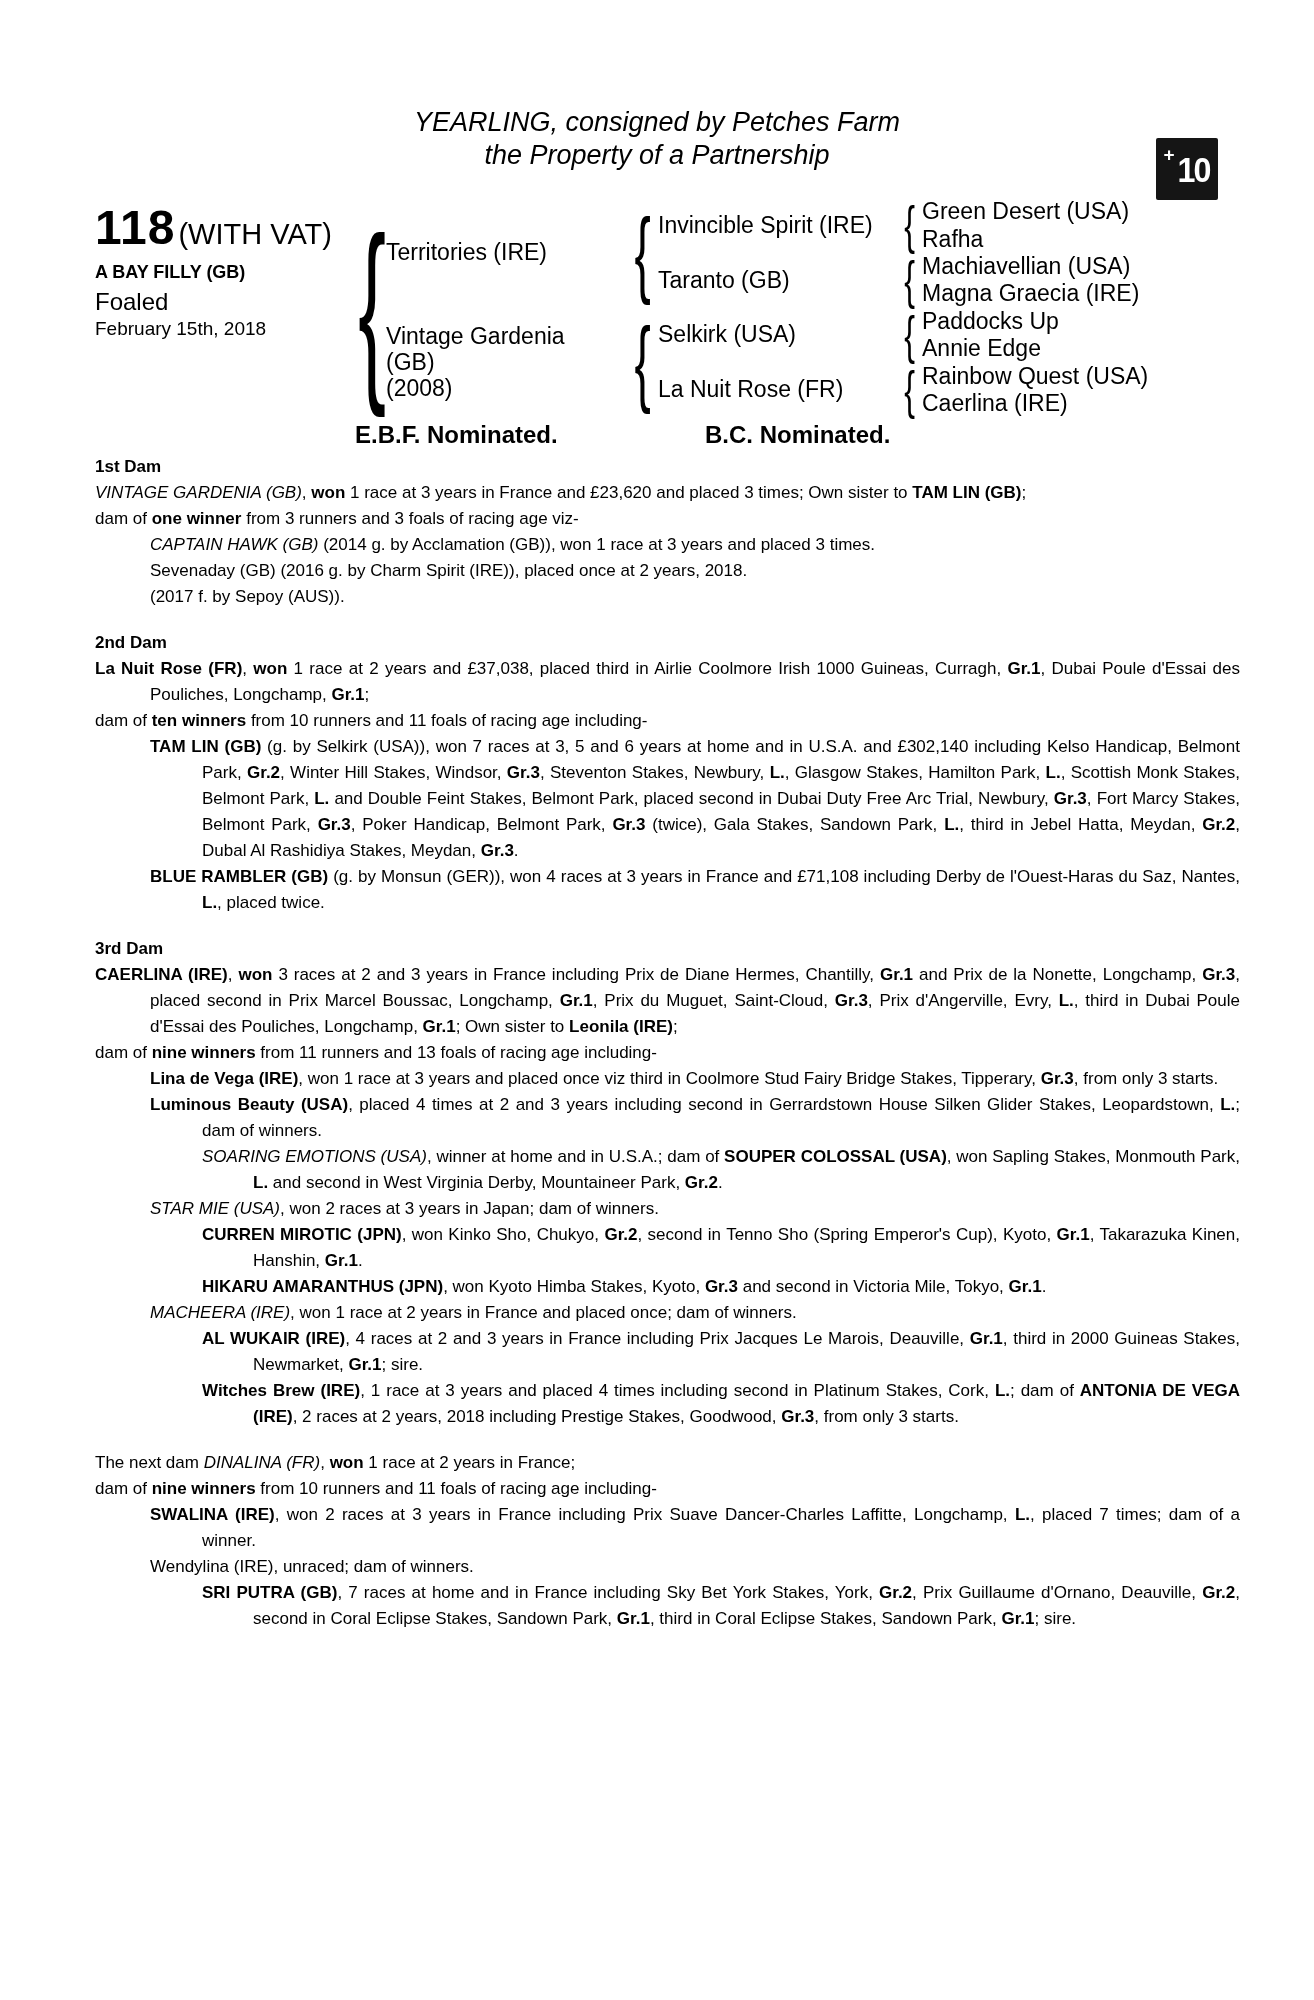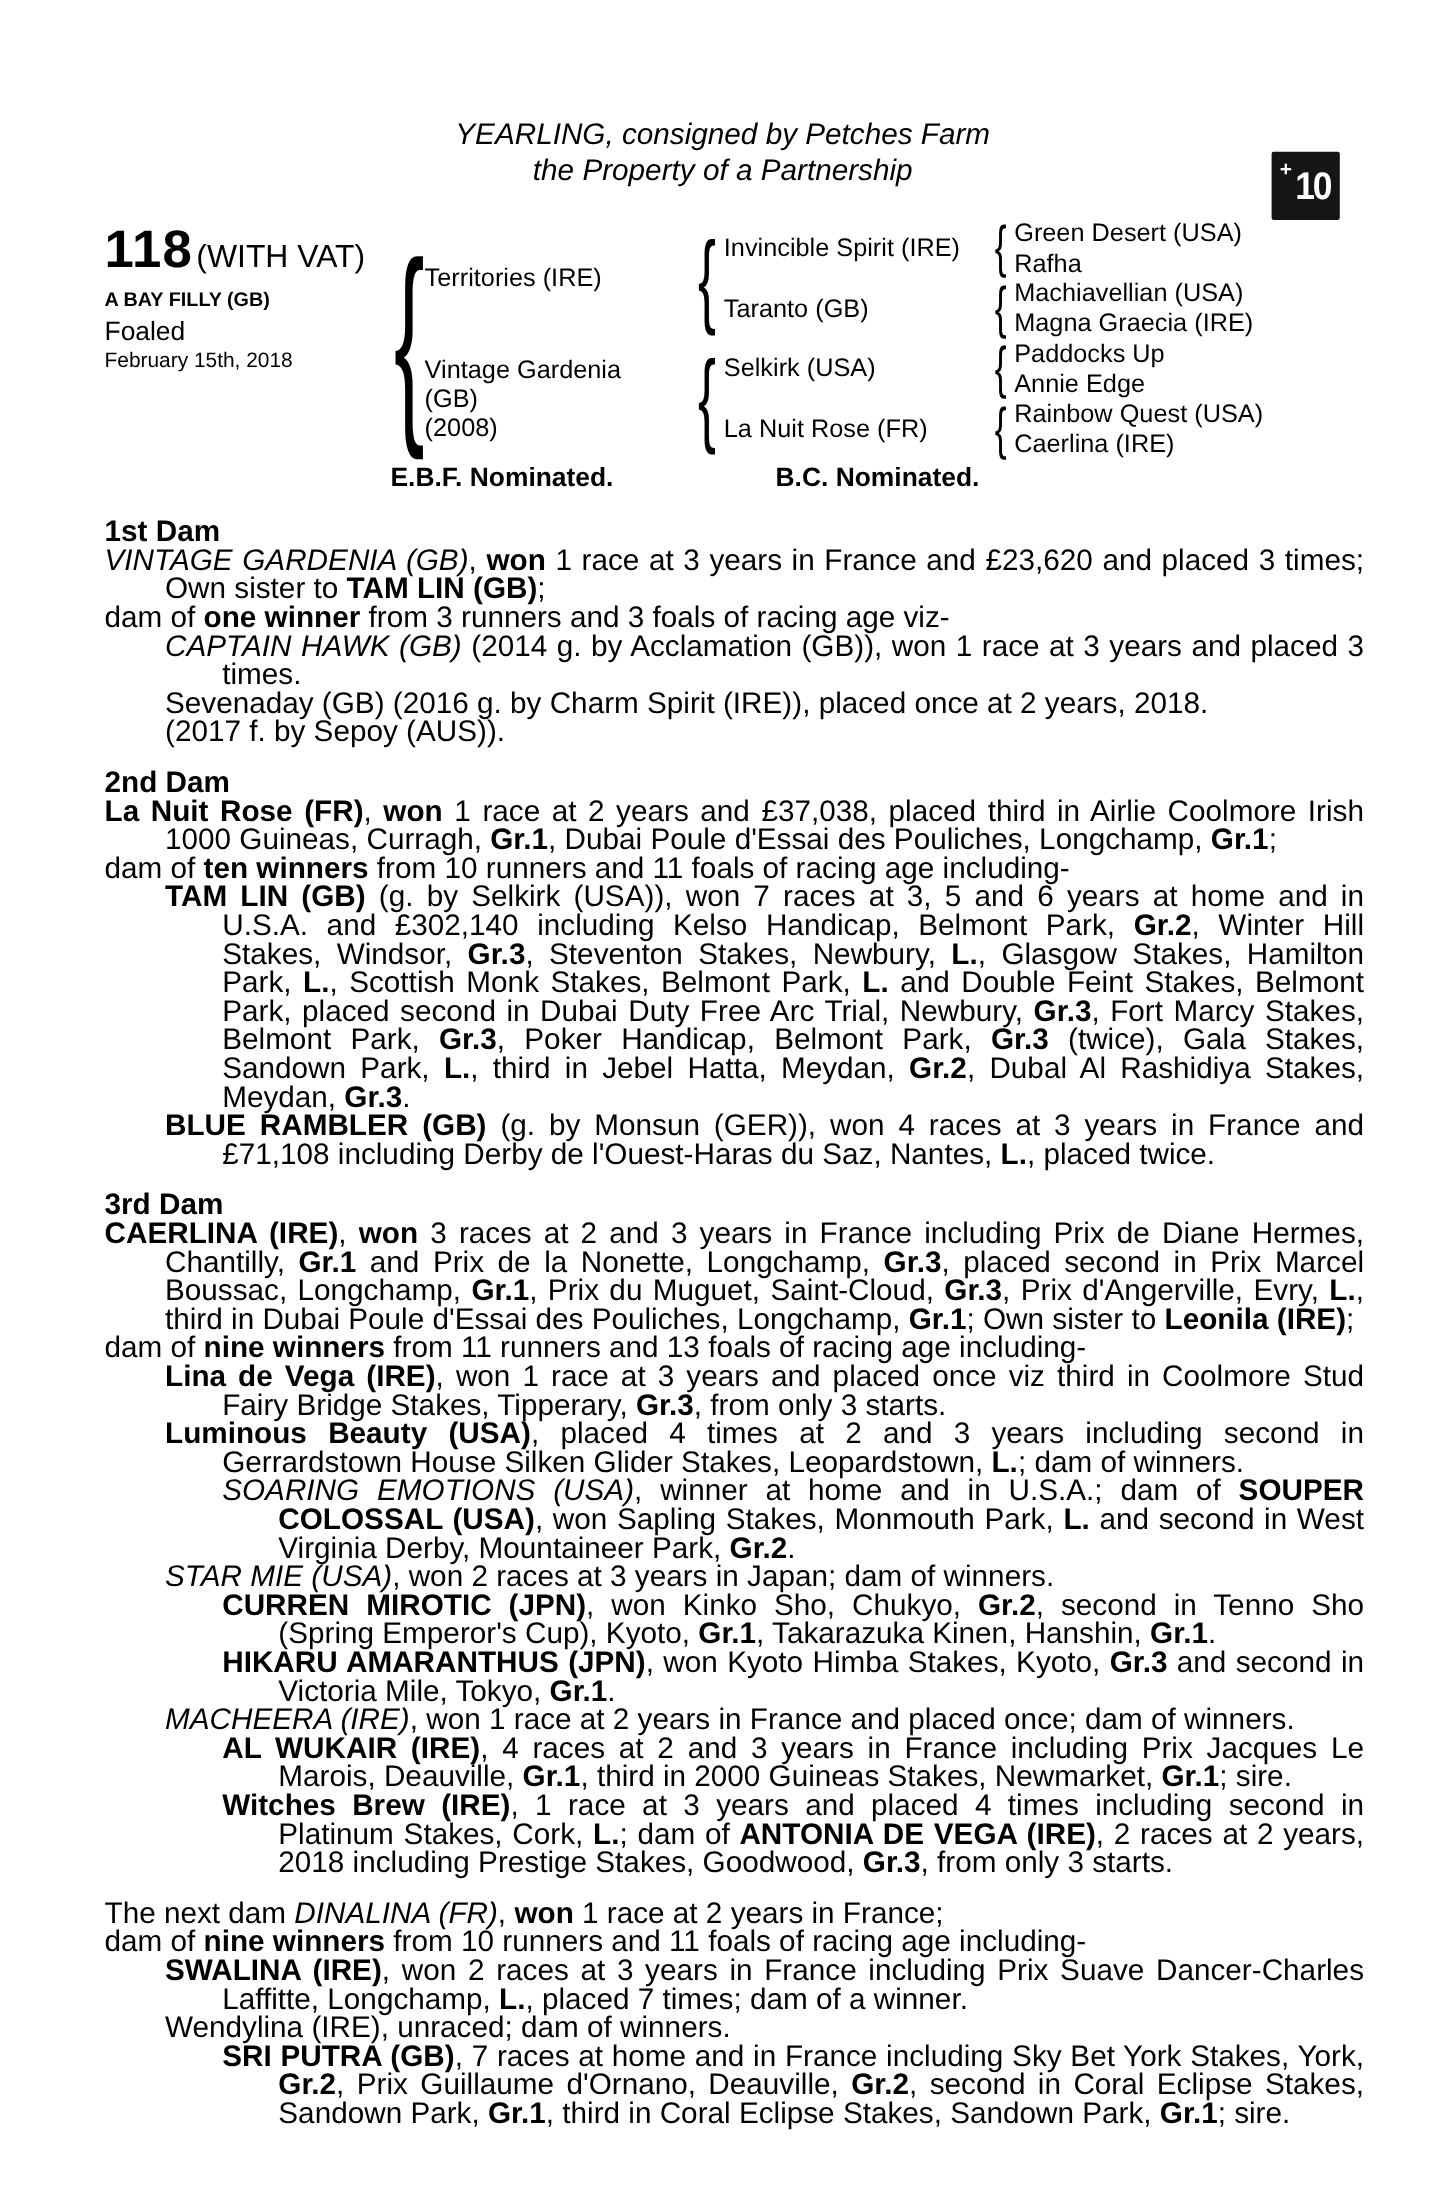--- a/index.html
+++ b/index.html
@@ -50,21 +50,21 @@
   .brS::before{font-size:52px;transform:scaleX(0.62);}
   .rows1-4{grid-row:1/5;} .rows5-8{grid-row:5/9;}
   .rows1-2{grid-row:1/3;} .rows3-4{grid-row:3/5;} .rows5-6{grid-row:5/7;} .rows7-8{grid-row:7/9;}
   .r1{grid-row:1;} .r2{grid-row:2;} .r3{grid-row:3;} .r4{grid-row:4;}
   .r5{grid-row:5;} .r6{grid-row:6;} .r7{grid-row:7;} .r8{grid-row:8;}
   
   .nominated{position:absolute;left:95px;top:421px;width:1148px;height:30px;font-weight:bold;font-size:24px;}
   .ebf{position:absolute;left:260px;white-space:nowrap;}
   .bc{position:absolute;left:610px;white-space:nowrap;}
   
-  .sections{position:absolute;left:95px;top:470px;width:1145px;font-size:27px;line-height:26px;text-align:justify;}
+  .sections{position:absolute;left:95px;top:454px;width:1145px;font-size:17px;line-height:26px;text-align:justify;}
   .sec{margin:0 0 20px 0;}
   .sec-h{font-weight:bold;text-align:left;}
   p.pp{margin:0;}
   .p0{padding-left:55px;text-indent:-55px;}
   .p1{padding-left:107px;text-indent:-52px;}
   .p2{padding-left:158px;text-indent:-51px;}
   .st-b{font-weight:bold;}
   .st-i{font-style:italic;}
 </style>
 </head>

